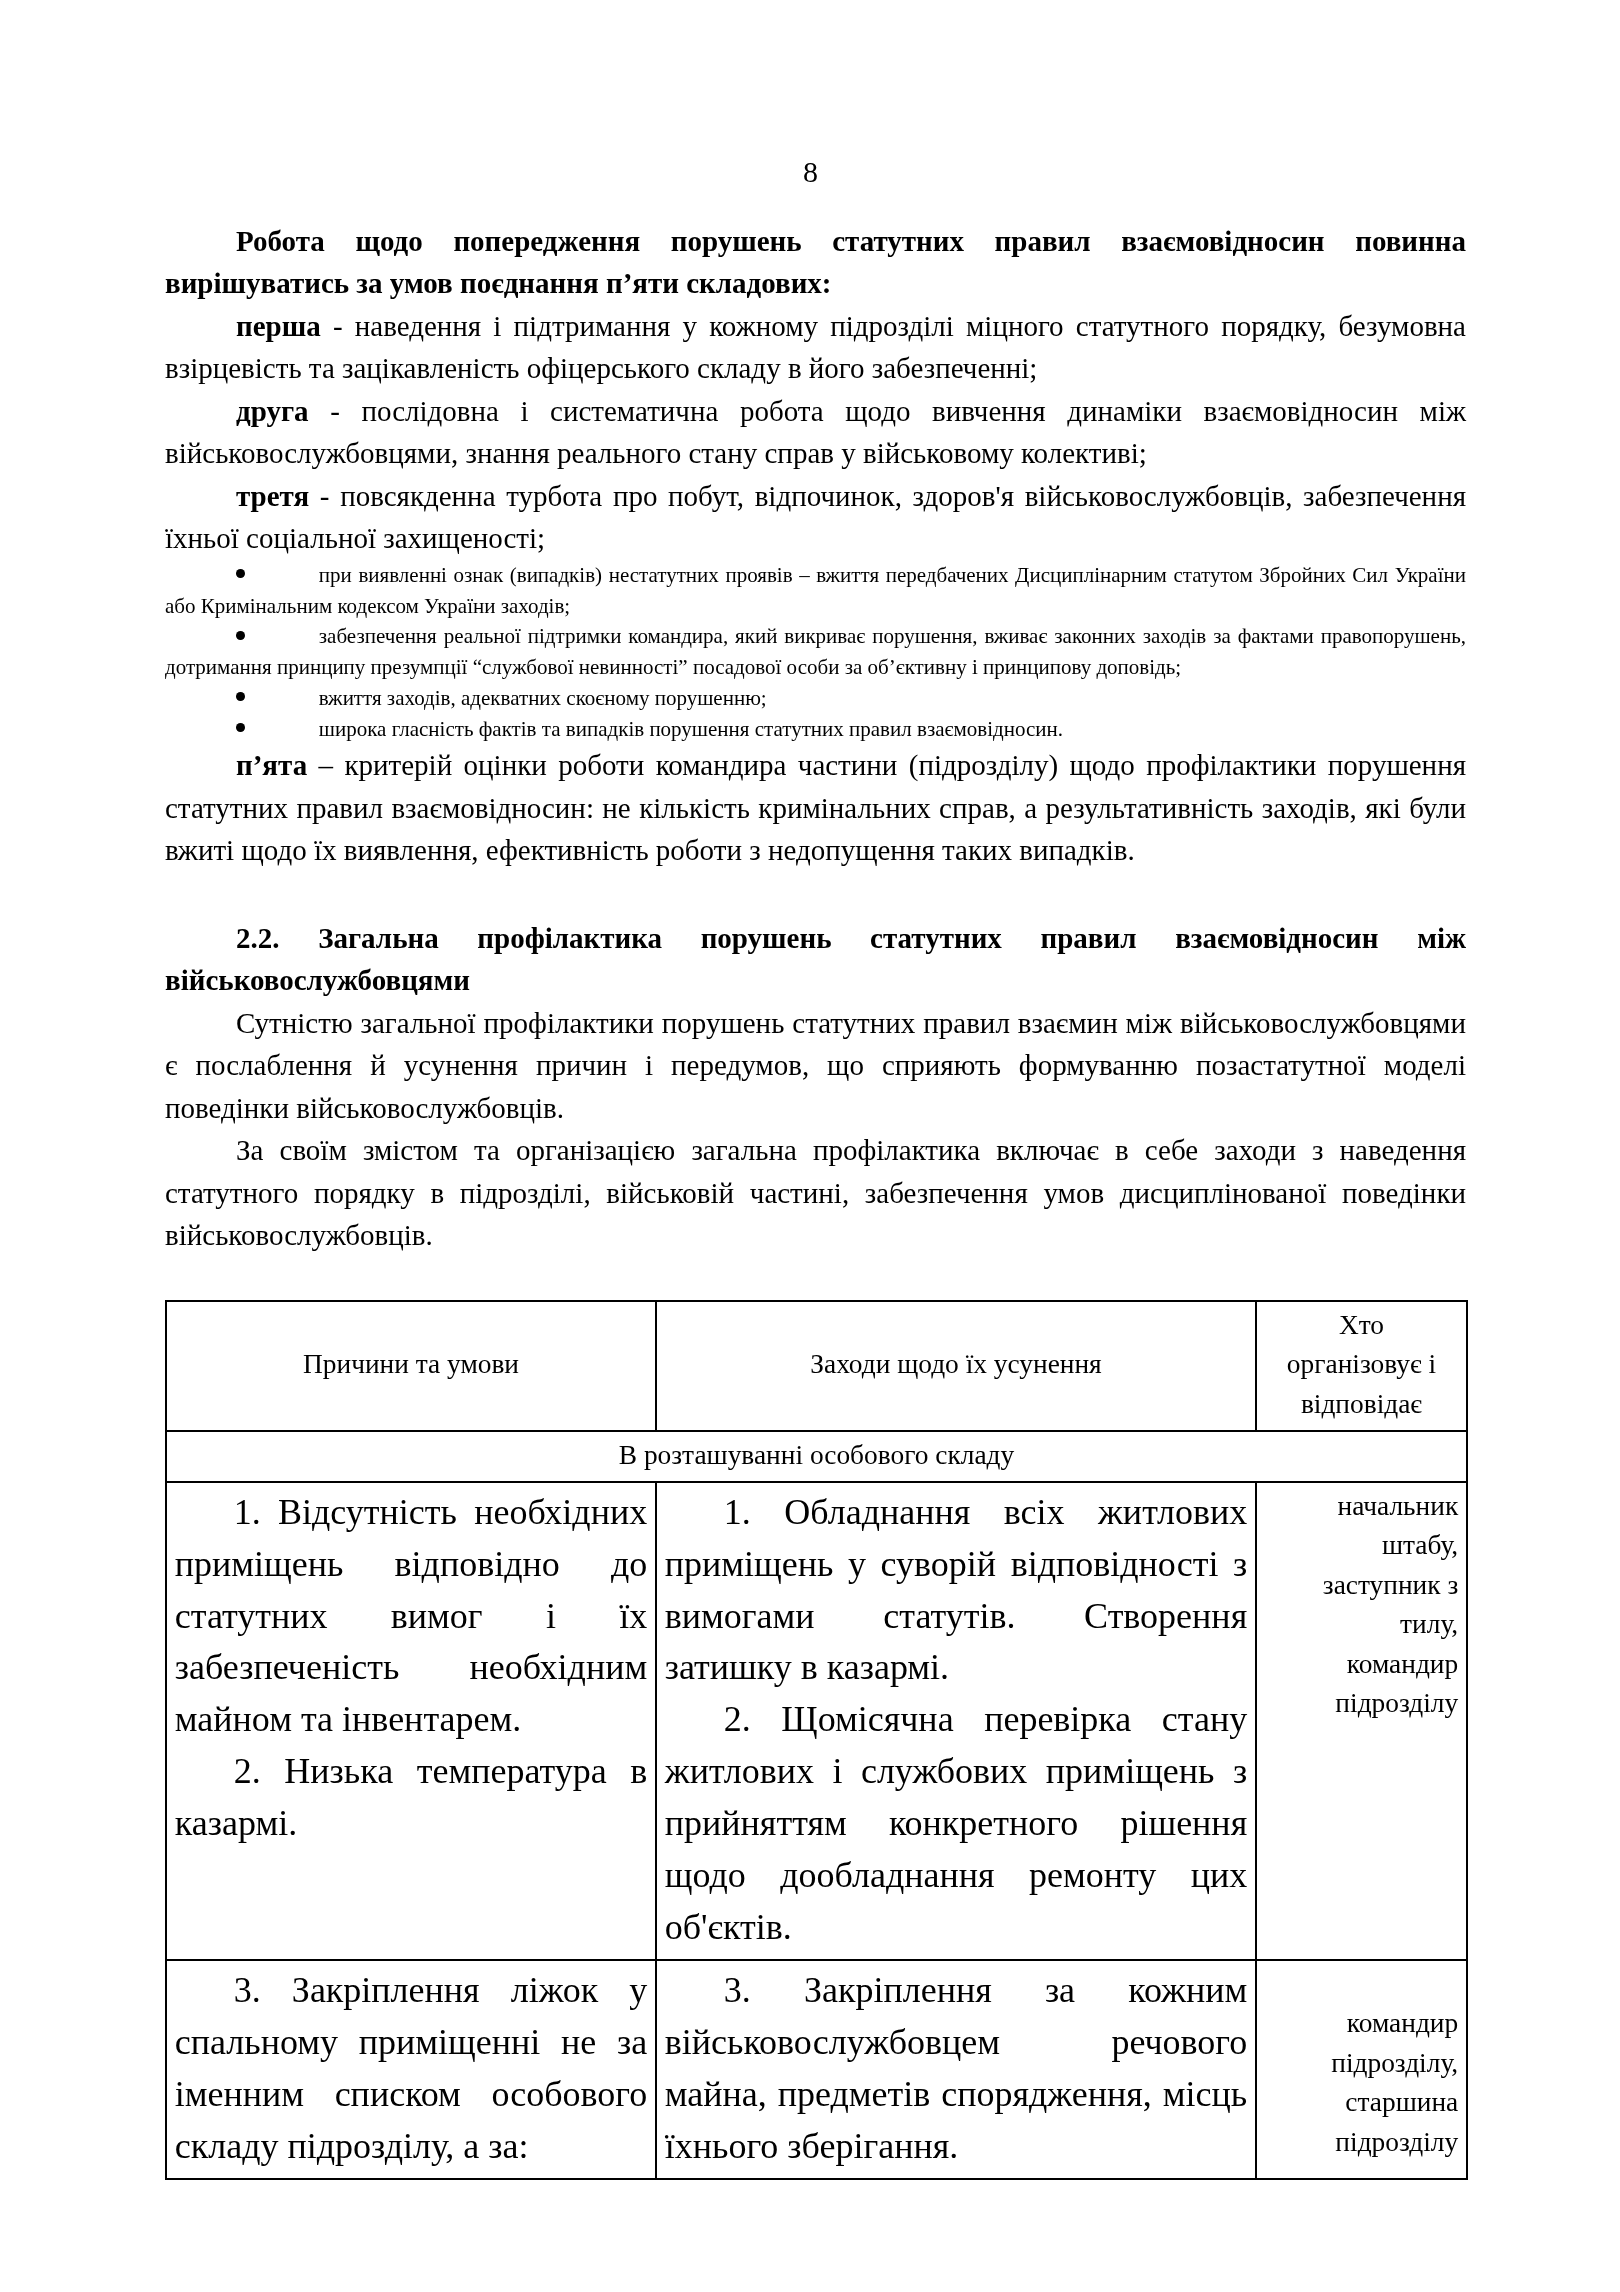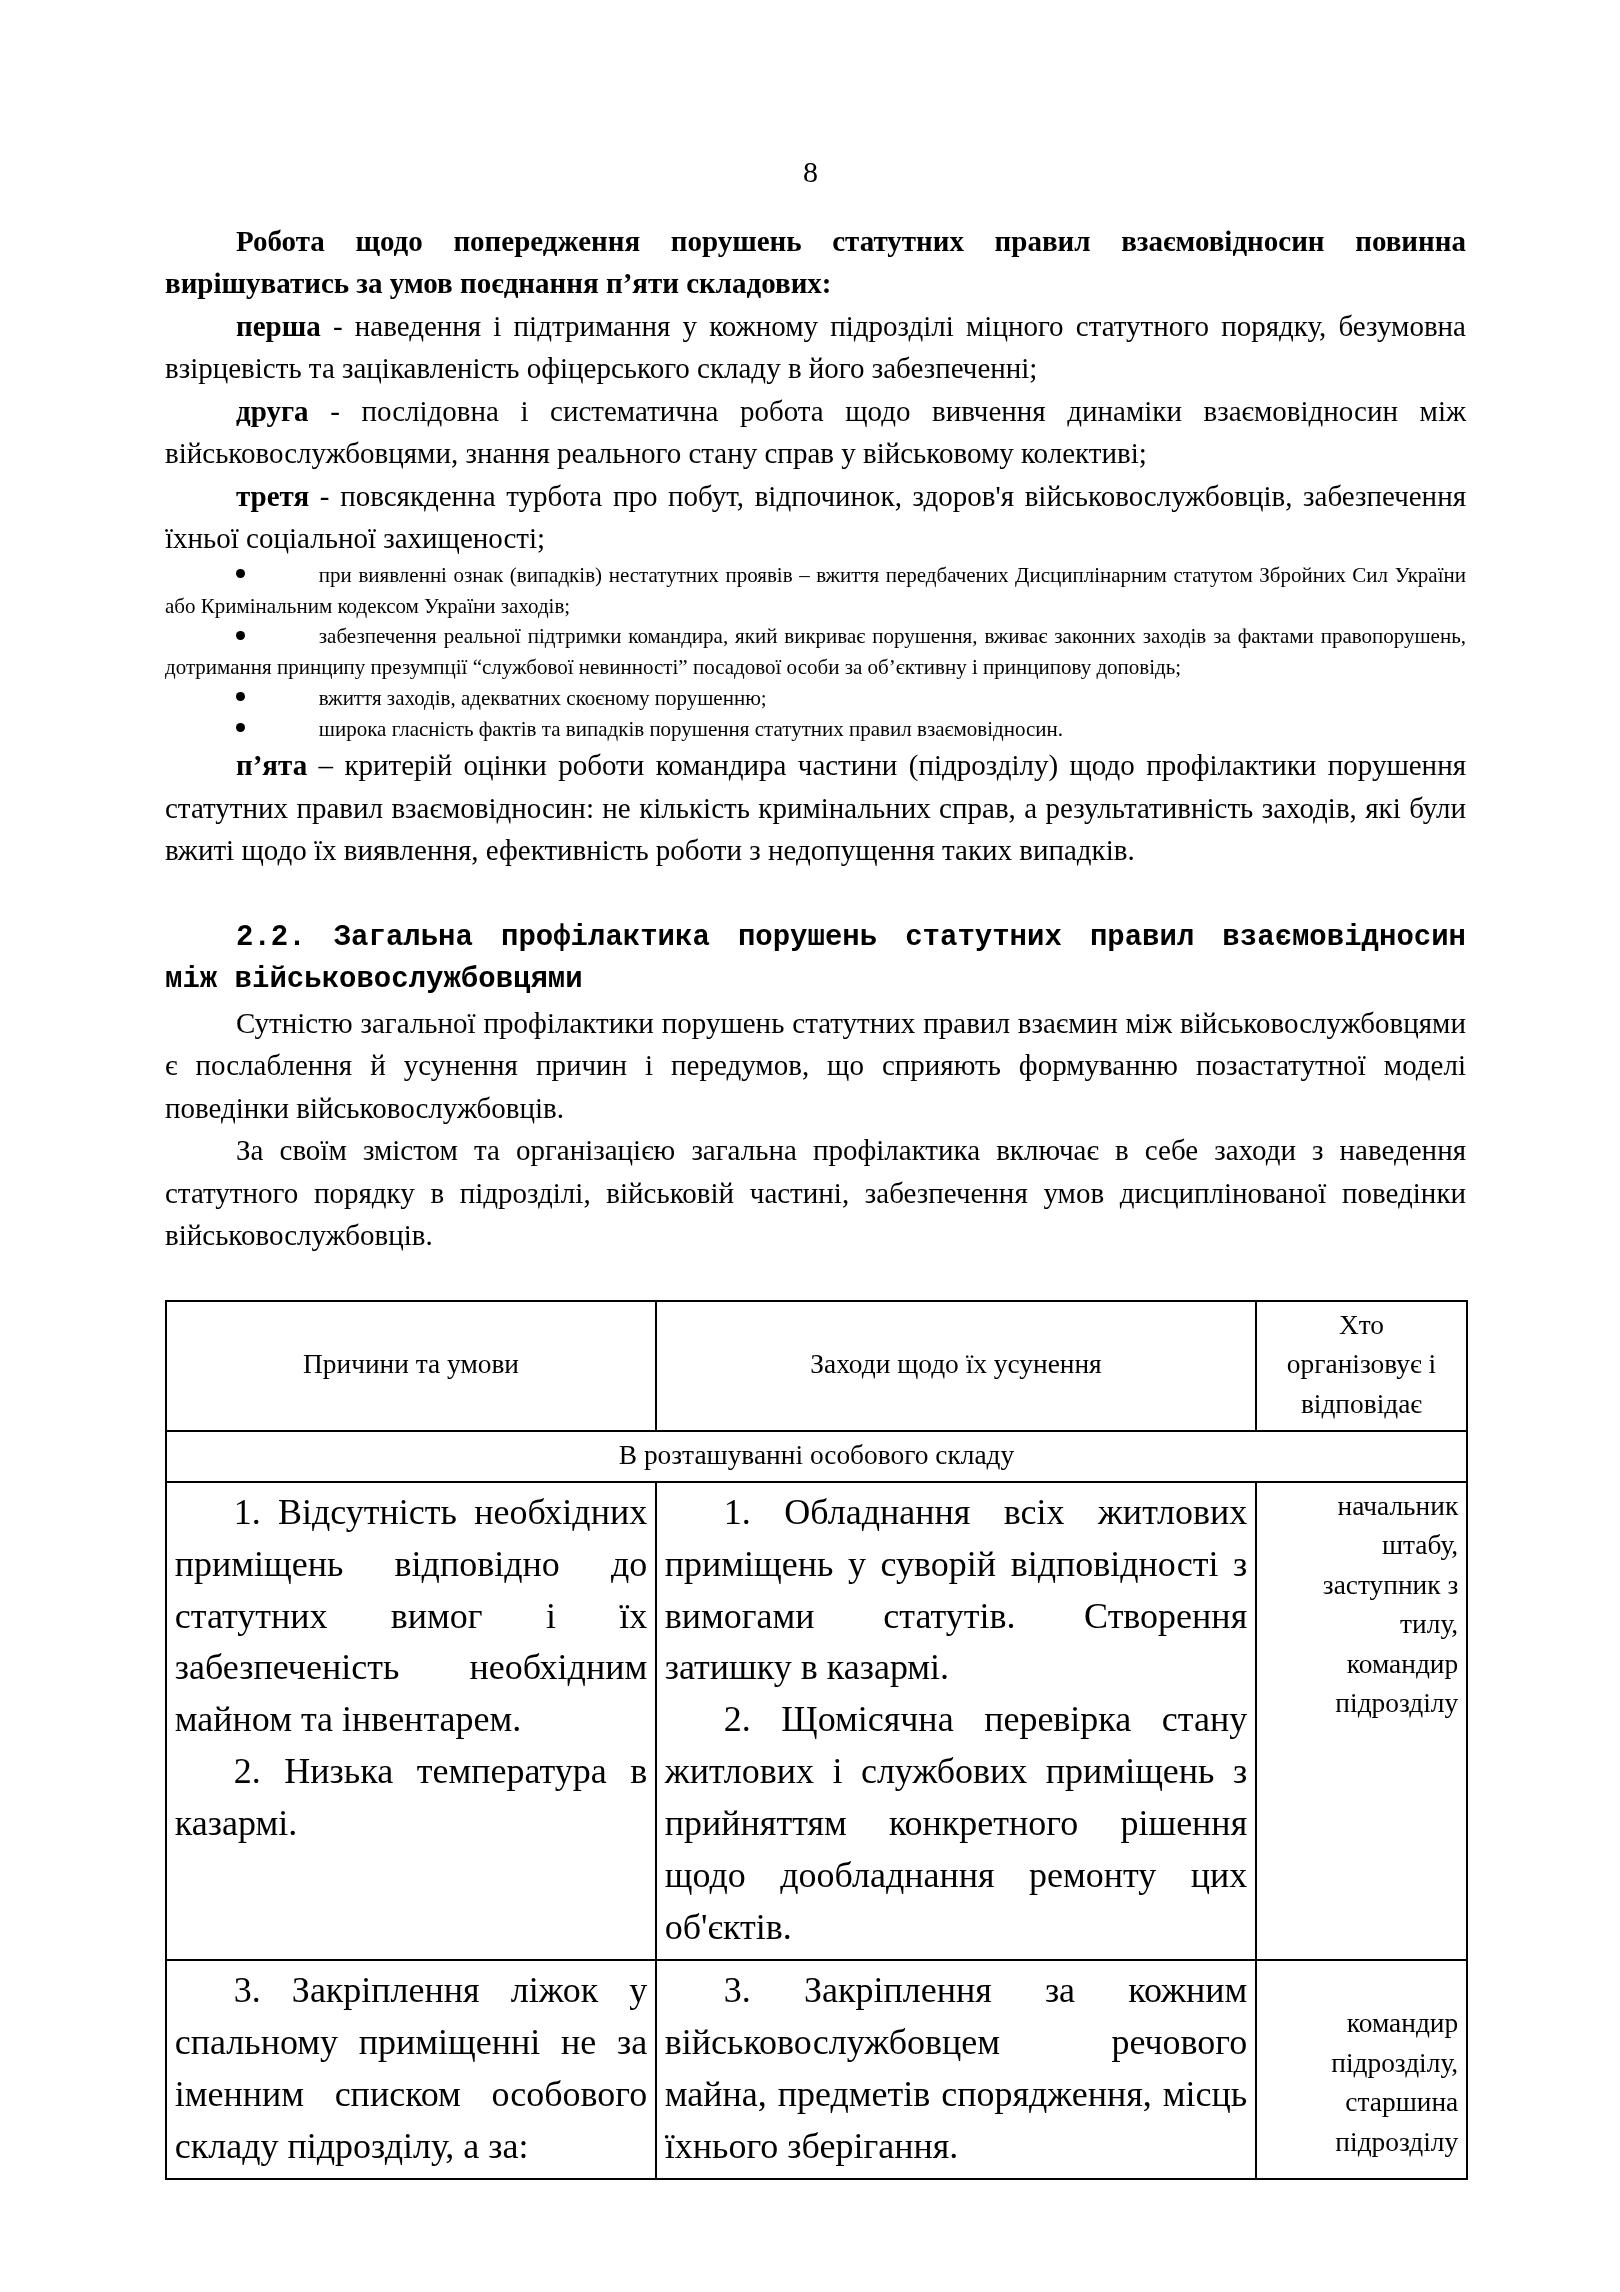--- a/index.html
+++ b/index.html
@@ -49,21 +49,20 @@
   }
   .heading {
     font-weight: bold;
     text-indent: 71px;
     text-align: justify;
   }
   .section-head {
     font-weight: bold;
     text-indent: 71px;
     text-align: justify;
-    font-family: Liberation Mono, monospace;
   }
   .gap-md { height: 33px; }
   .gap-lg { height: 45px; }
 
   ul.bullets {
     margin: 0;
     padding: 0;
     list-style: none;
   }
   ul.bullets li {

